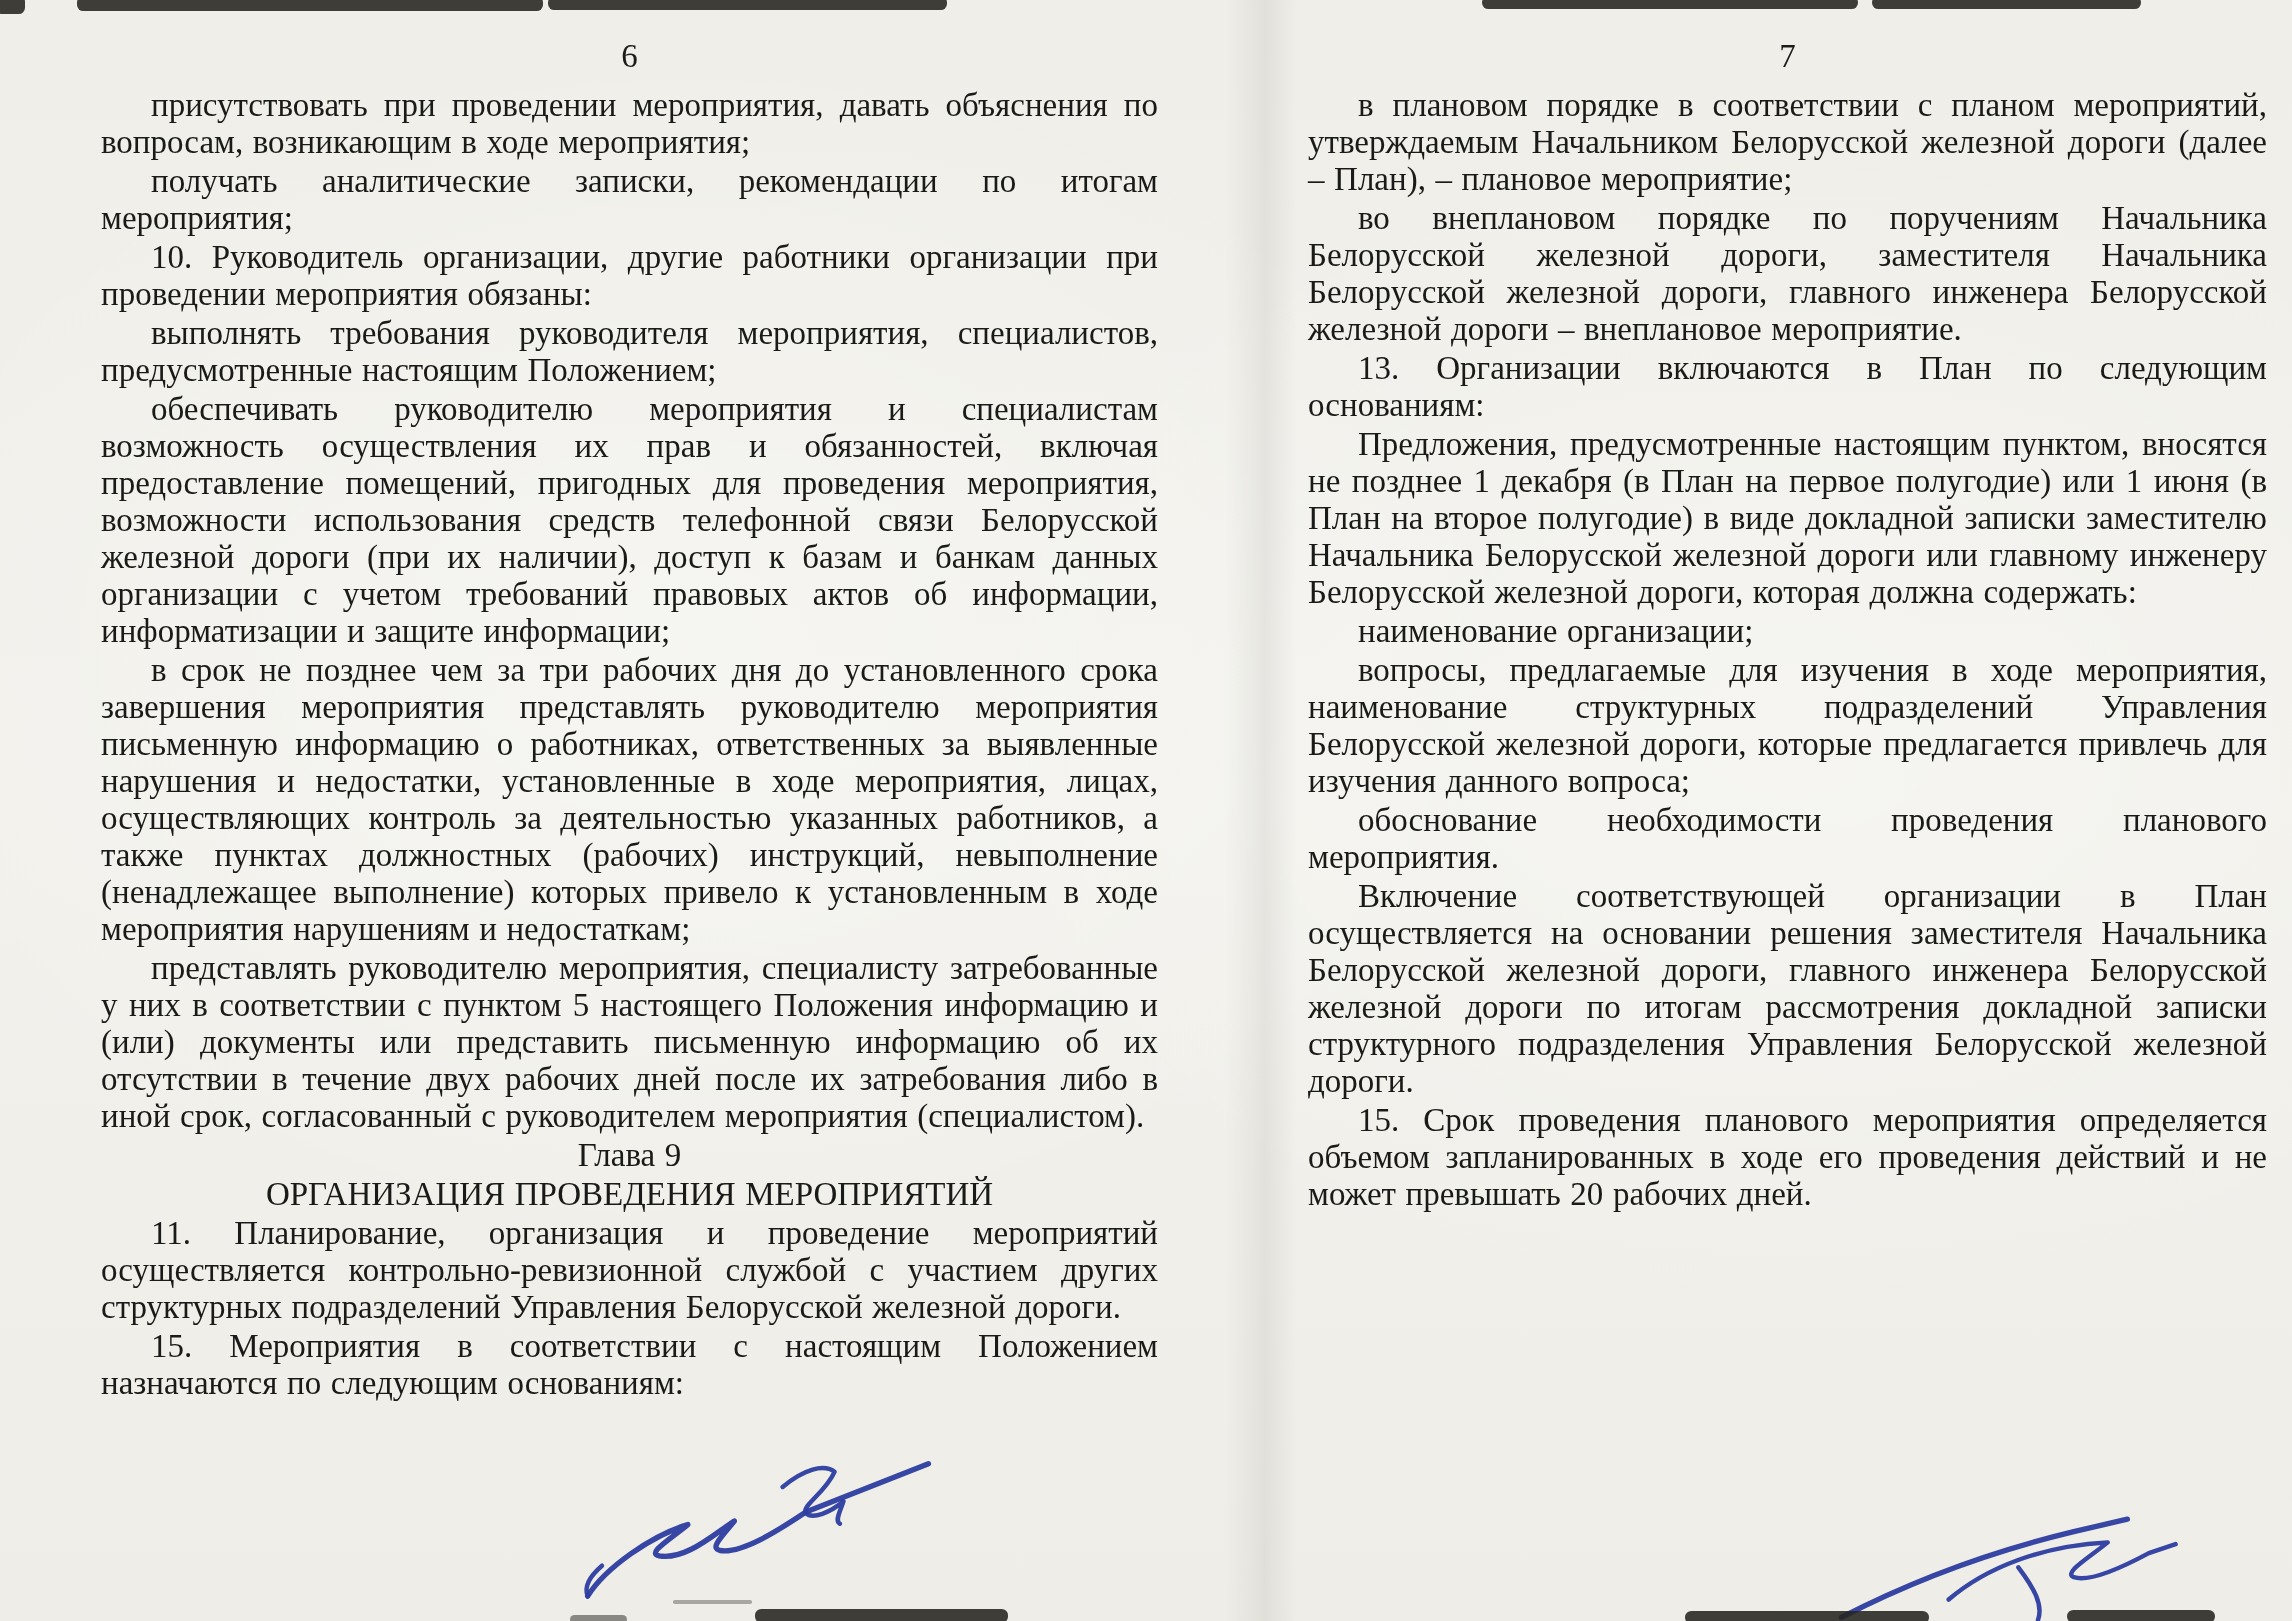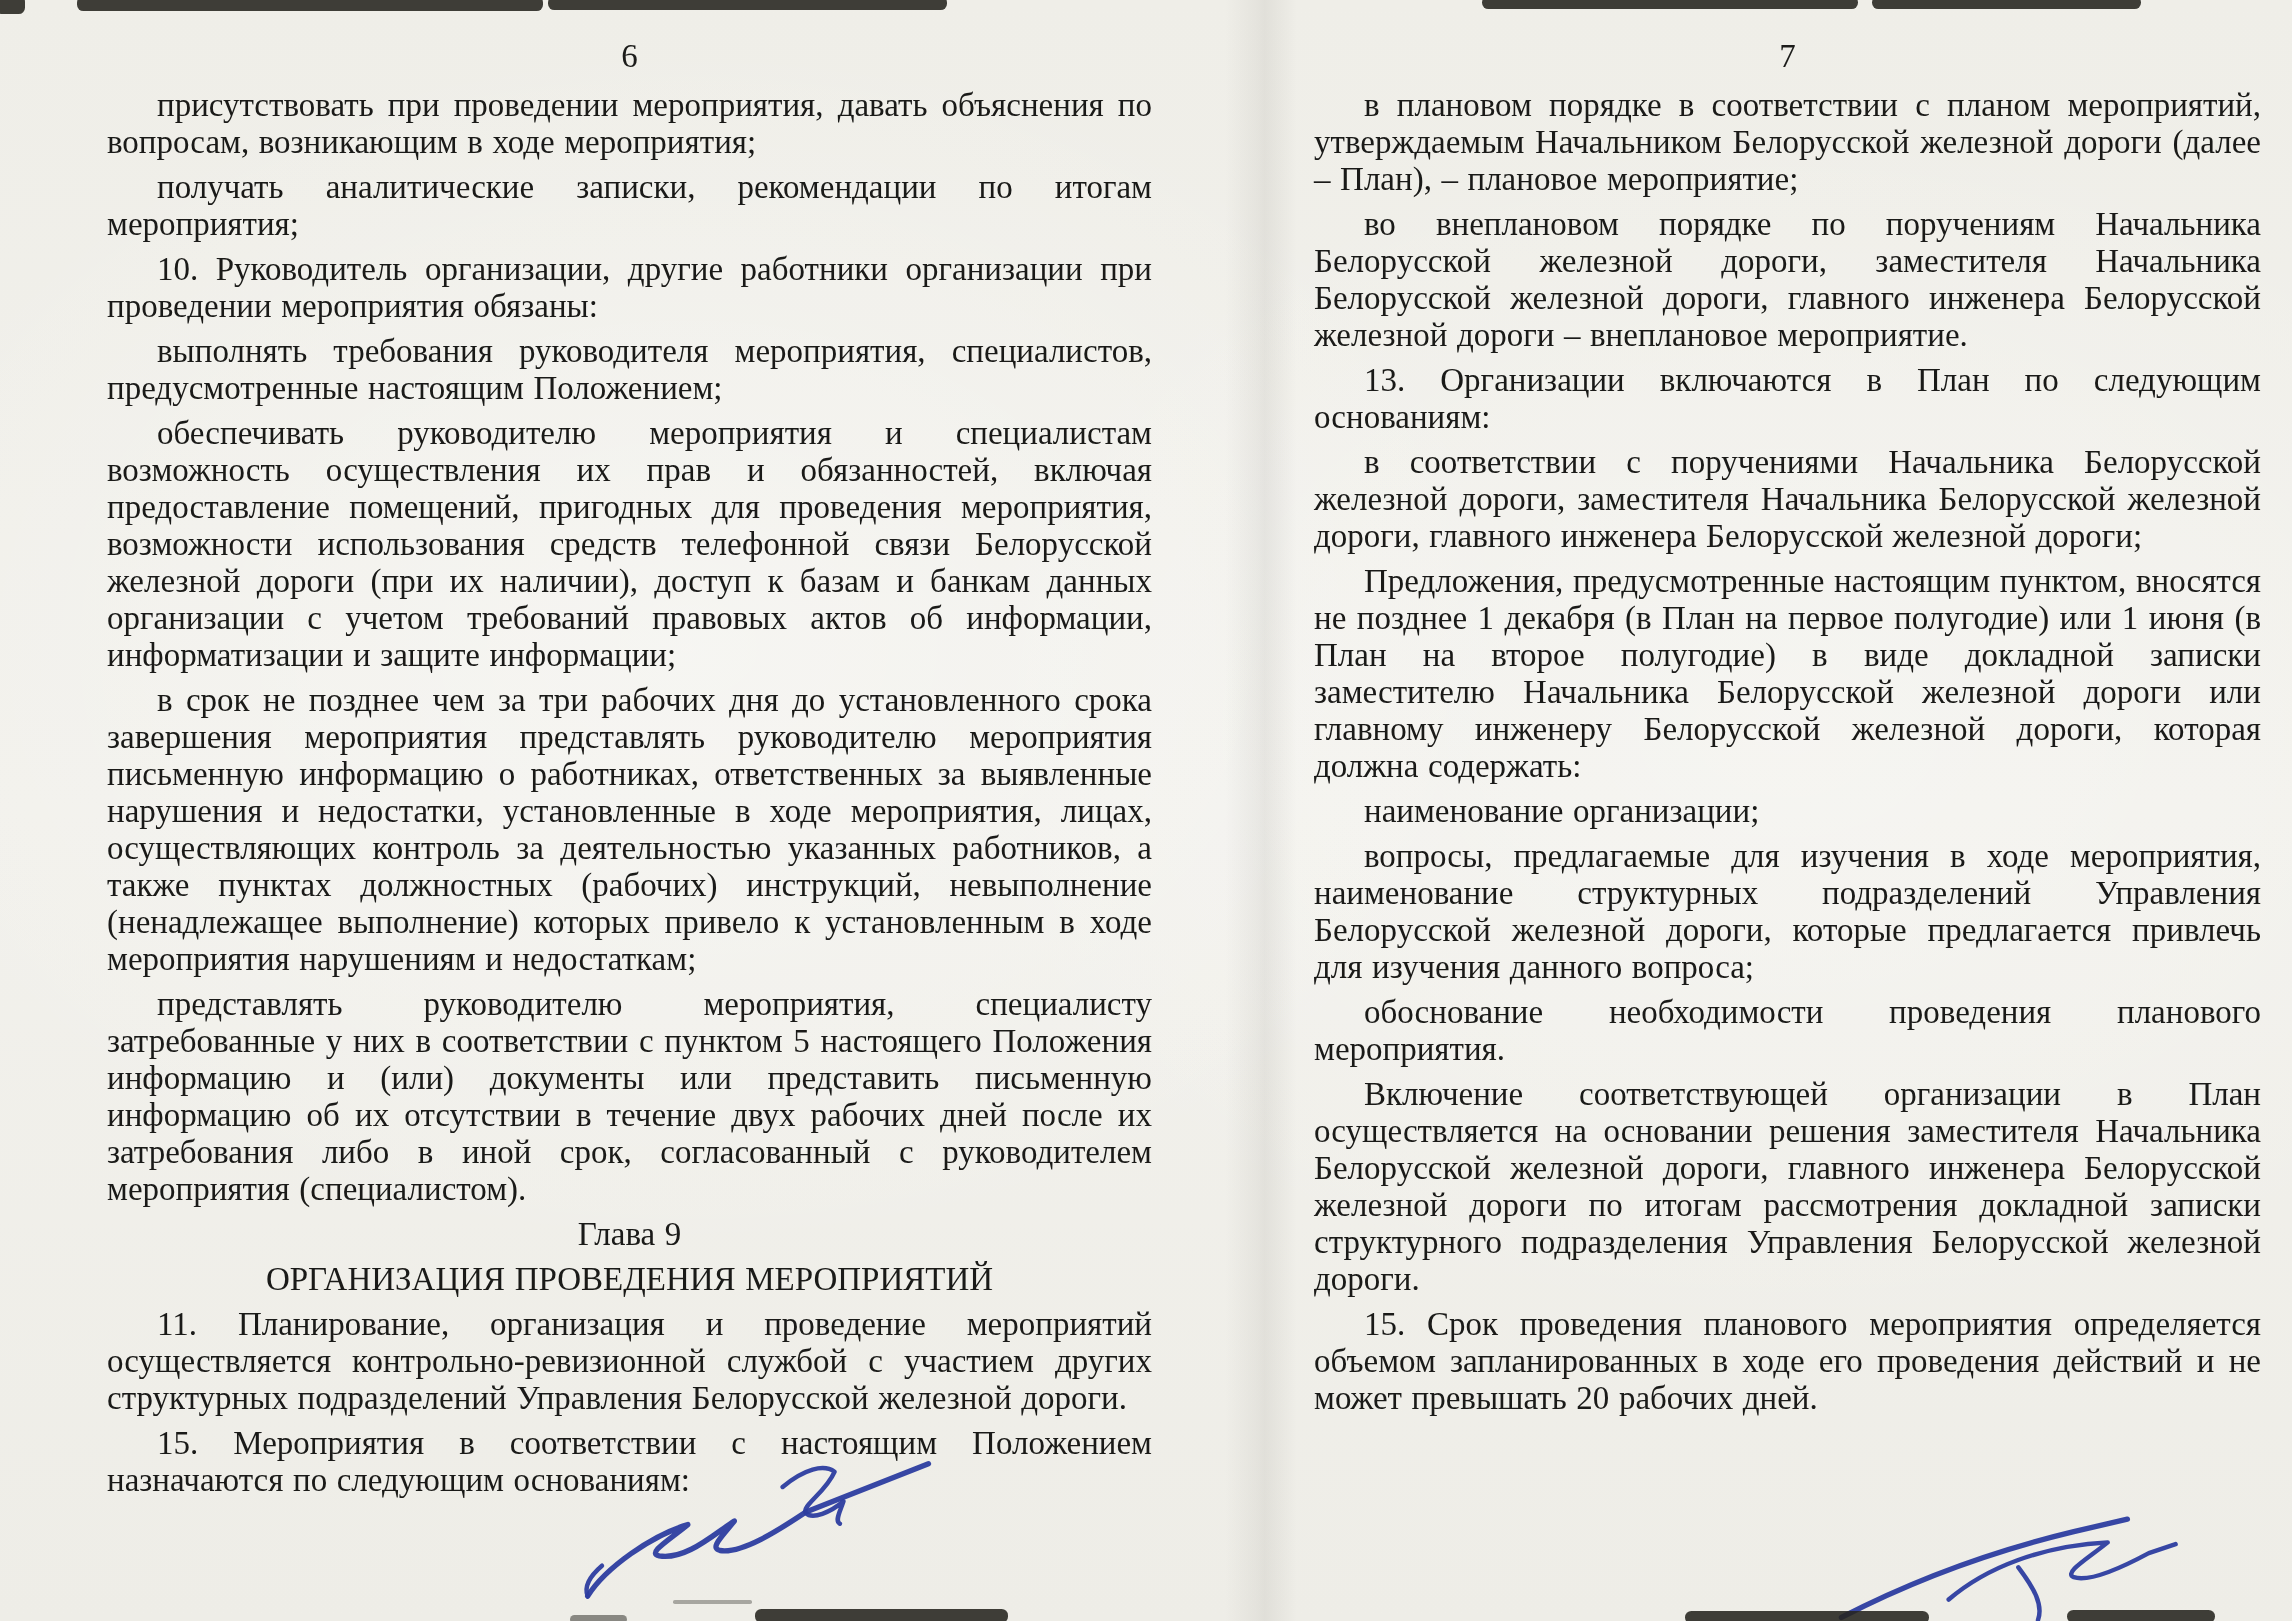--- a/index.html
+++ b/index.html
@@ -21,21 +21,21 @@
     background:linear-gradient(90deg,rgba(0,0,0,0) 0%,rgba(60,55,45,0.06) 45%,rgba(60,55,45,0.08) 55%,rgba(0,0,0,0) 100%);
   }
   .page{position:absolute;top:38px;}
   .page-6{left:99px;width:1061px;}
   .page-7{left:1306px;width:963px;}
   .num{
     text-align:center;font-size:33px;line-height:37px;margin-bottom:11.6px;
     color:#1c1c1a;
   }
   .paras p{
-    margin:8px;font-size:33px;line-height:37px;
+    margin:2px;font-size:33px;line-height:37px;
     text-align:justify;text-indent:50px;
     word-spacing:1.3px;
   }
   .paras p.center{text-align:center;text-indent:0;}
   .paras p.indent{}
   .sig{position:absolute;}
   .sig svg{display:block;}
   .sig path{fill:none;stroke:#2c3da0;stroke-linecap:round;stroke-linejoin:round;opacity:.95;}
   .sig-6{left:575px;top:1453px;width:367px;height:161px;}
   .sig-7{left:1834px;top:1512px;width:358px;height:109px;}
@@ -76,21 +76,20 @@
       <p class="indent">15. Мероприятия в соответствии с настоящим Положением назначаются по следующим основаниям:</p>
     </div>
 </div>
 
 <div class="page page-7">
   <div class="num">7</div>
   <div class="paras">
       <p class="indent">в плановом порядке в соответствии с планом мероприятий, утверждаемым Начальником Белорусской железной дороги (далее – План), – плановое мероприятие;</p>
       <p class="indent">во внеплановом порядке по поручениям Начальника Белорусской железной дороги, заместителя Начальника Белорусской железной дороги, главного инженера Белорусской железной дороги – внеплановое мероприятие.</p>
       <p class="indent">13. Организации включаются в План по следующим основаниям:</p>
-      <p class="indent">в соответствии с поручениями Начальника Белорусской железной дороги, заместителя Начальника Белорусской железной дороги, главного инженера Белорусской железной дороги;</p>
       <p class="indent">Предложения, предусмотренные настоящим пунктом, вносятся не позднее 1 декабря (в План на первое полугодие) или 1 июня (в План на второе полугодие) в виде докладной записки заместителю Начальника Белорусской железной дороги или главному инженеру Белорусской железной дороги, которая должна содержать:</p>
       <p class="indent">наименование организации;</p>
       <p class="indent">вопросы, предлагаемые для изучения в ходе мероприятия, наименование структурных подразделений Управления Белорусской железной дороги, которые предлагается привлечь для изучения данного вопроса;</p>
       <p class="indent">обоснование необходимости проведения планового мероприятия.</p>
       <p class="indent">Включение соответствующей организации в План осуществляется на основании решения заместителя Начальника Белорусской железной дороги, главного инженера Белорусской железной дороги по итогам рассмотрения докладной записки структурного подразделения Управления Белорусской железной дороги.</p>
       <p class="indent">15. Срок проведения планового мероприятия определяется объемом запланированных в ходе его проведения действий и не может превышать 20 рабочих дней.</p>
     </div>
 </div>
 
 <div class="sig sig-6">

